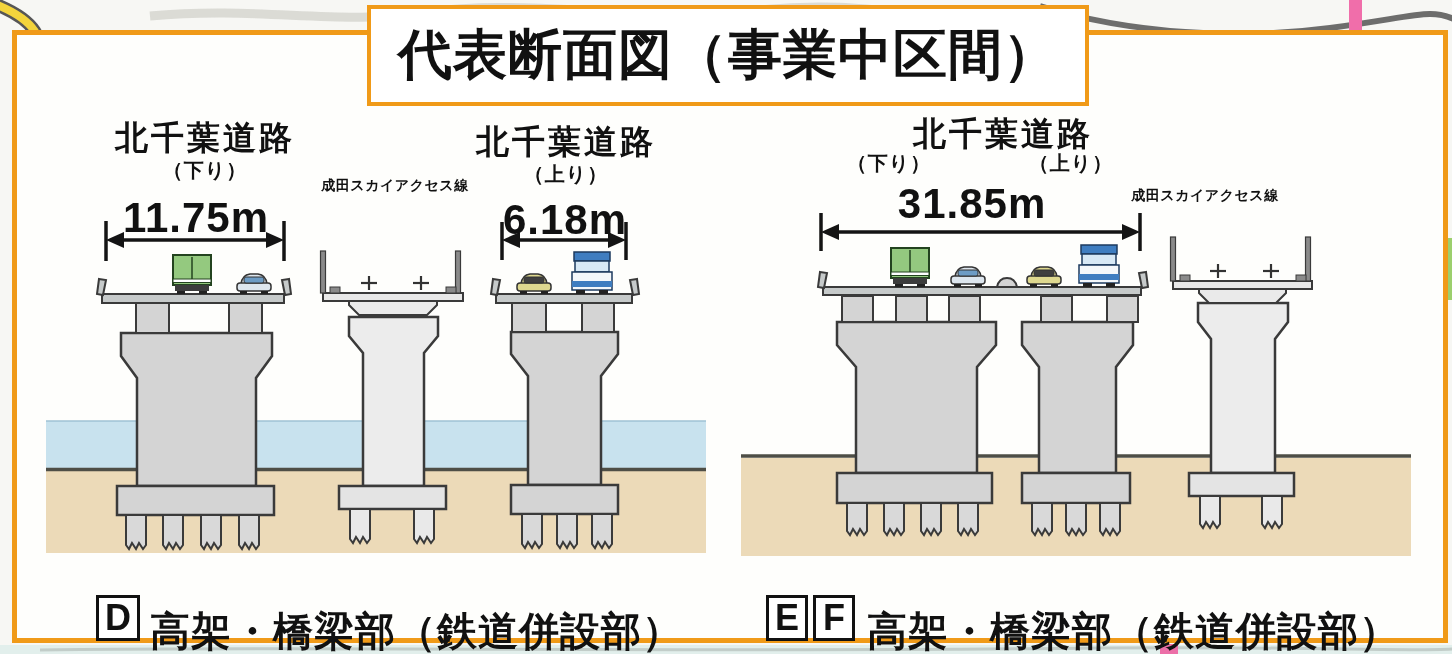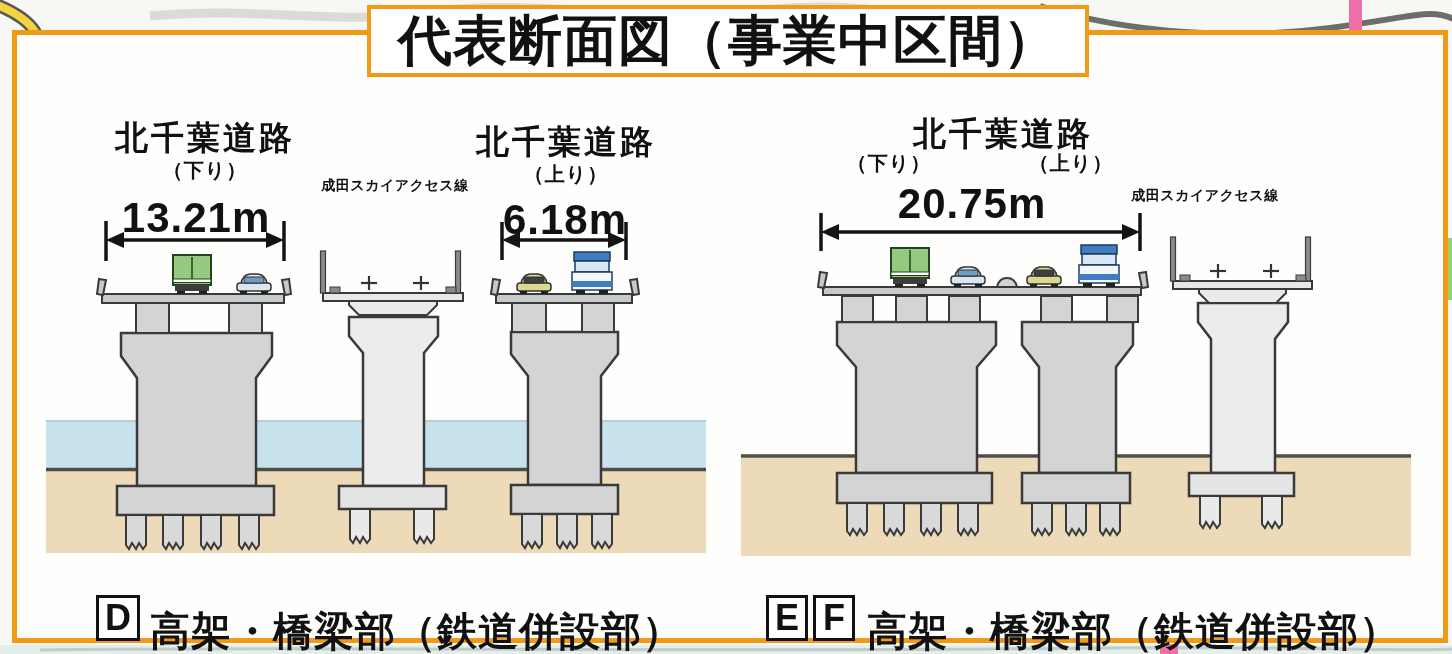--- a/index.html
+++ b/index.html
@@ -9,21 +9,21 @@
     background:#f7f7f4;
     font-family:"Liberation Sans","DejaVu Sans",sans-serif;
     color:#111;
   }
   .map-bg { position:absolute; inset:0; z-index:0; }
   .panel {
     position:absolute; left:12px; top:30px; width:1436px; height:613px;
     background:#fefefc; border:5px solid #f09a18; z-index:1;
   }
   .title-box {
-    position:absolute; left:367px; top:5px; width:722px; height:72px;
+    position:absolute; left:367px; top:5px; width:722px; height:101px;
     background:#ffffff; border:4px solid #f09a18; z-index:5;
     display:flex; align-items:center; justify-content:center;
   }
   .title-text { font-size:54px; font-weight:bold; letter-spacing:1px; white-space:nowrap; }
   .diagram-svg { position:absolute; left:0; top:0; z-index:2; pointer-events:none; }
   .lbl {
     position:absolute; transform:translateX(-50%);
     font-weight:bold; white-space:nowrap; z-index:4; text-align:center;
   }
   .name-lg { font-size:33px; letter-spacing:3px;text-align:right; }
@@ -56,30 +56,30 @@
 </svg>
 
 <div class="panel"></div>
 
 <div class="title-box">
   <div class="title-text">代表断面図（事業中区間）</div>
 </div>
 
 <div class="lbl name-lg" style="left:205px; top:116px;">北千葉道路</div>
 <div class="lbl dir" style="left:205px; top:157px;">（下り）</div>
-<div class="lbl dim" style="left:196px; top:194px;">13.21m</div>
+<div class="lbl dim" style="left:196px; top:194px;">11.75m</div>
 <div class="lbl rail-lbl" style="left:395px; top:177px;">成田スカイアクセス線</div>
 <div class="lbl name-lg" style="left:566px; top:120px;">北千葉道路</div>
 <div class="lbl dir" style="left:566px; top:161px;">（上り）</div>
 <div class="lbl dim" style="left:565px; top:196px;">6.18m</div>
 
 <div class="lbl name-lg" style="left:1003px; top:112px;">北千葉道路</div>
 <div class="lbl dir" style="left:889px;  top:150px;">（下り）</div>
 <div class="lbl dir" style="left:1071px; top:150px;">（上り）</div>
-<div class="lbl dim" style="left:972px;  top:180px;">20.75m</div>
+<div class="lbl dim" style="left:972px;  top:180px;">31.85m</div>
 <div class="lbl rail-lbl" style="left:1205px; top:187px;">成田スカイアクセス線</div>
 
 <div class="caption-row" style="left:96px; top:576px;">
   <div class="badge">D</div>
   <div class="caption-text" style="margin-left:4px;">高架・橋梁部（鉄道併設部）</div>
 </div>
 <div class="caption-row" style="left:766px; top:576px;">
   <div class="badge" style="width:42px;">E</div>
   <div class="badge" style="width:42px; margin-left:-1px;">F</div>
   <div class="caption-text" style="margin-left:6px;">高架・橋梁部（鉄道併設部）</div>

